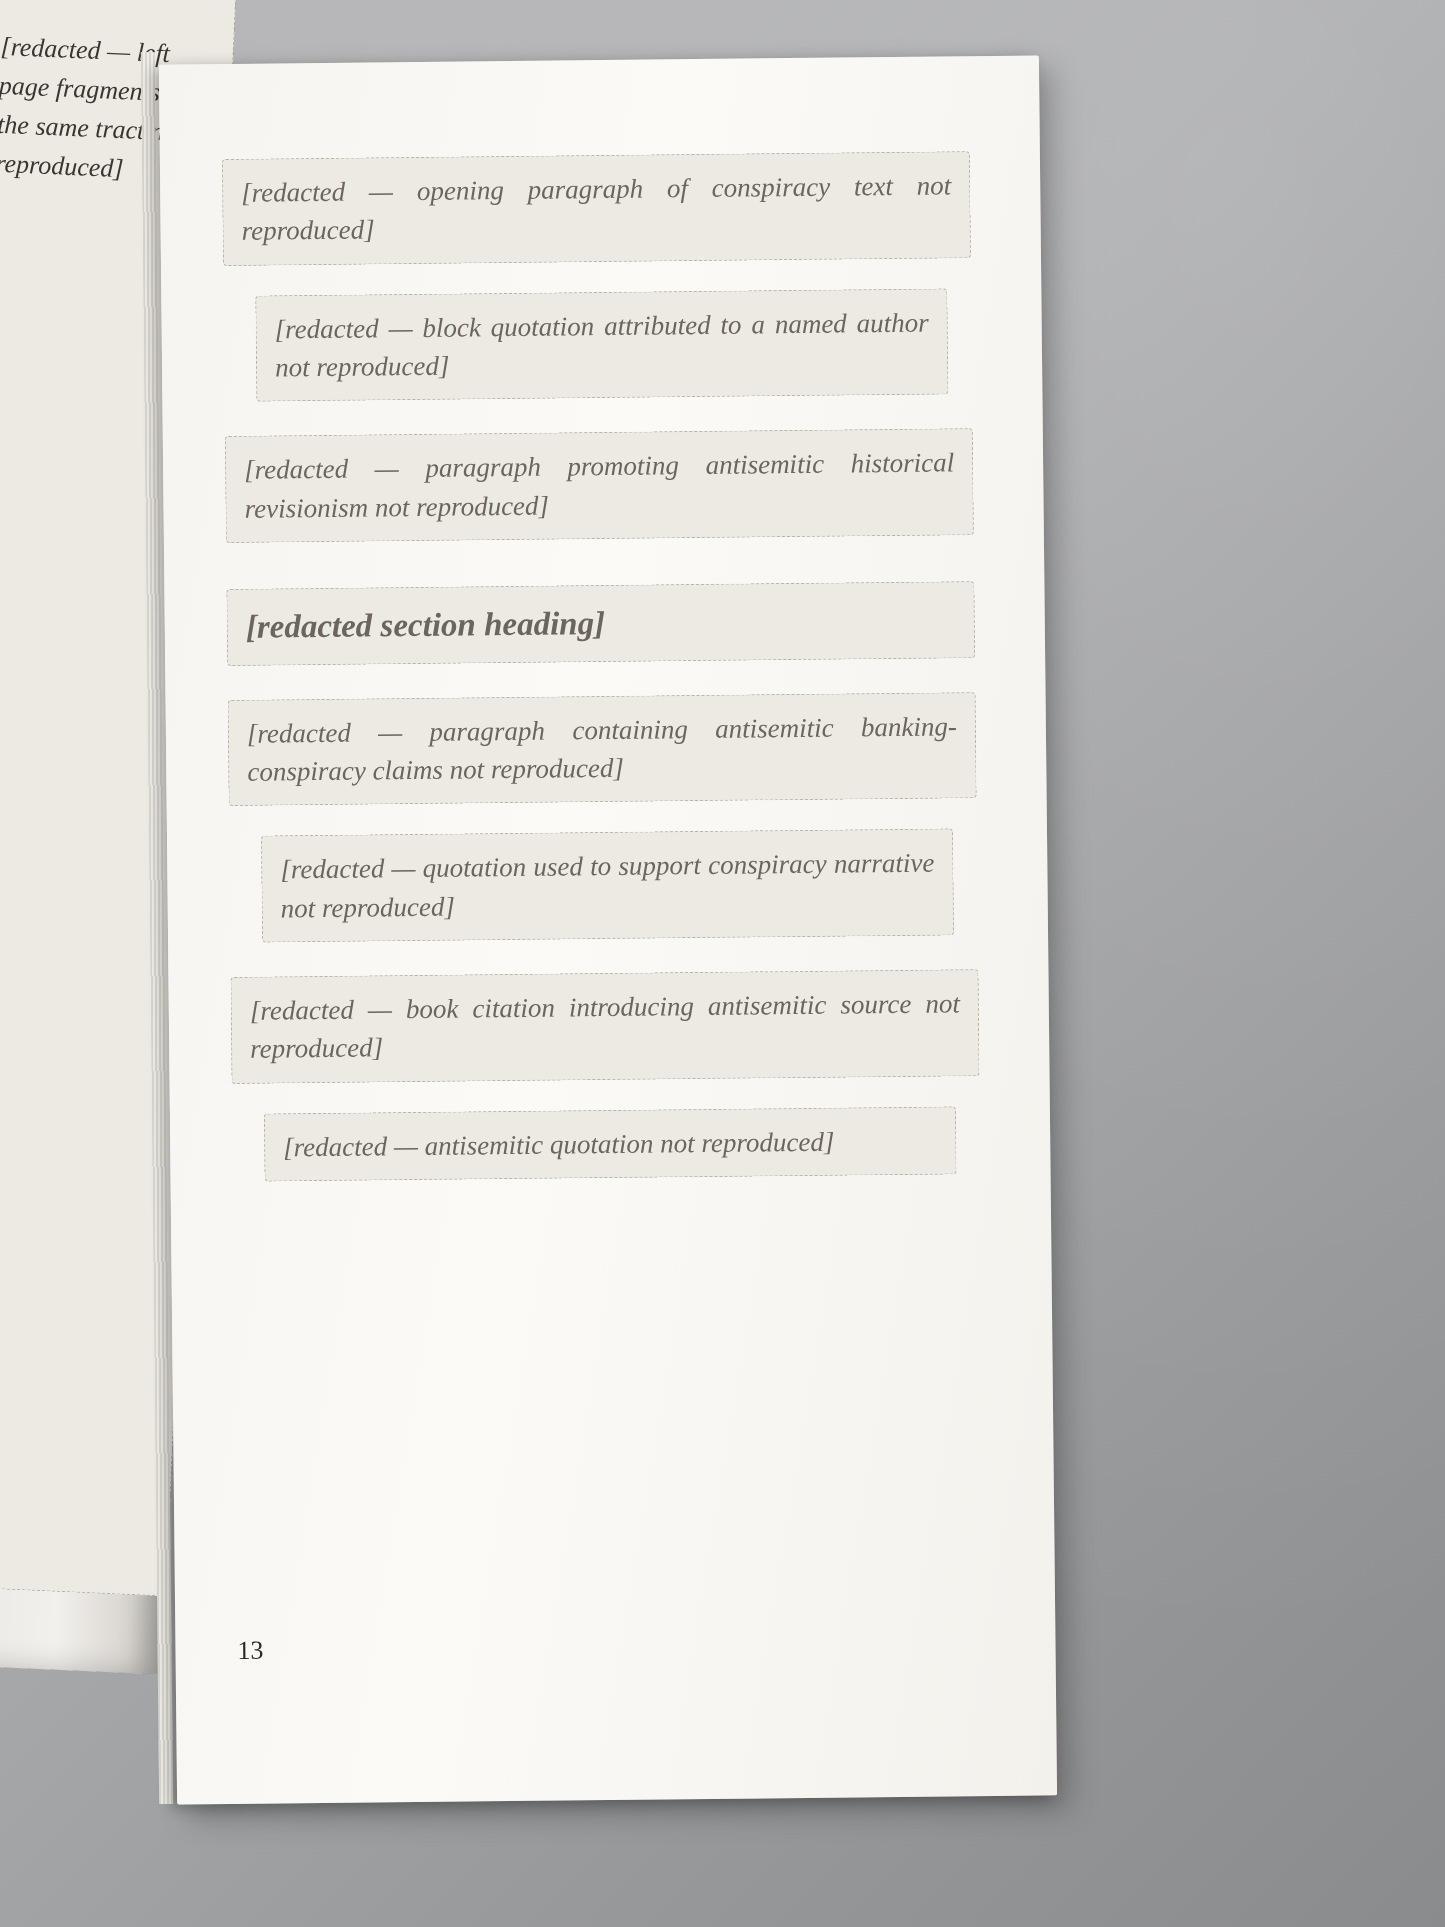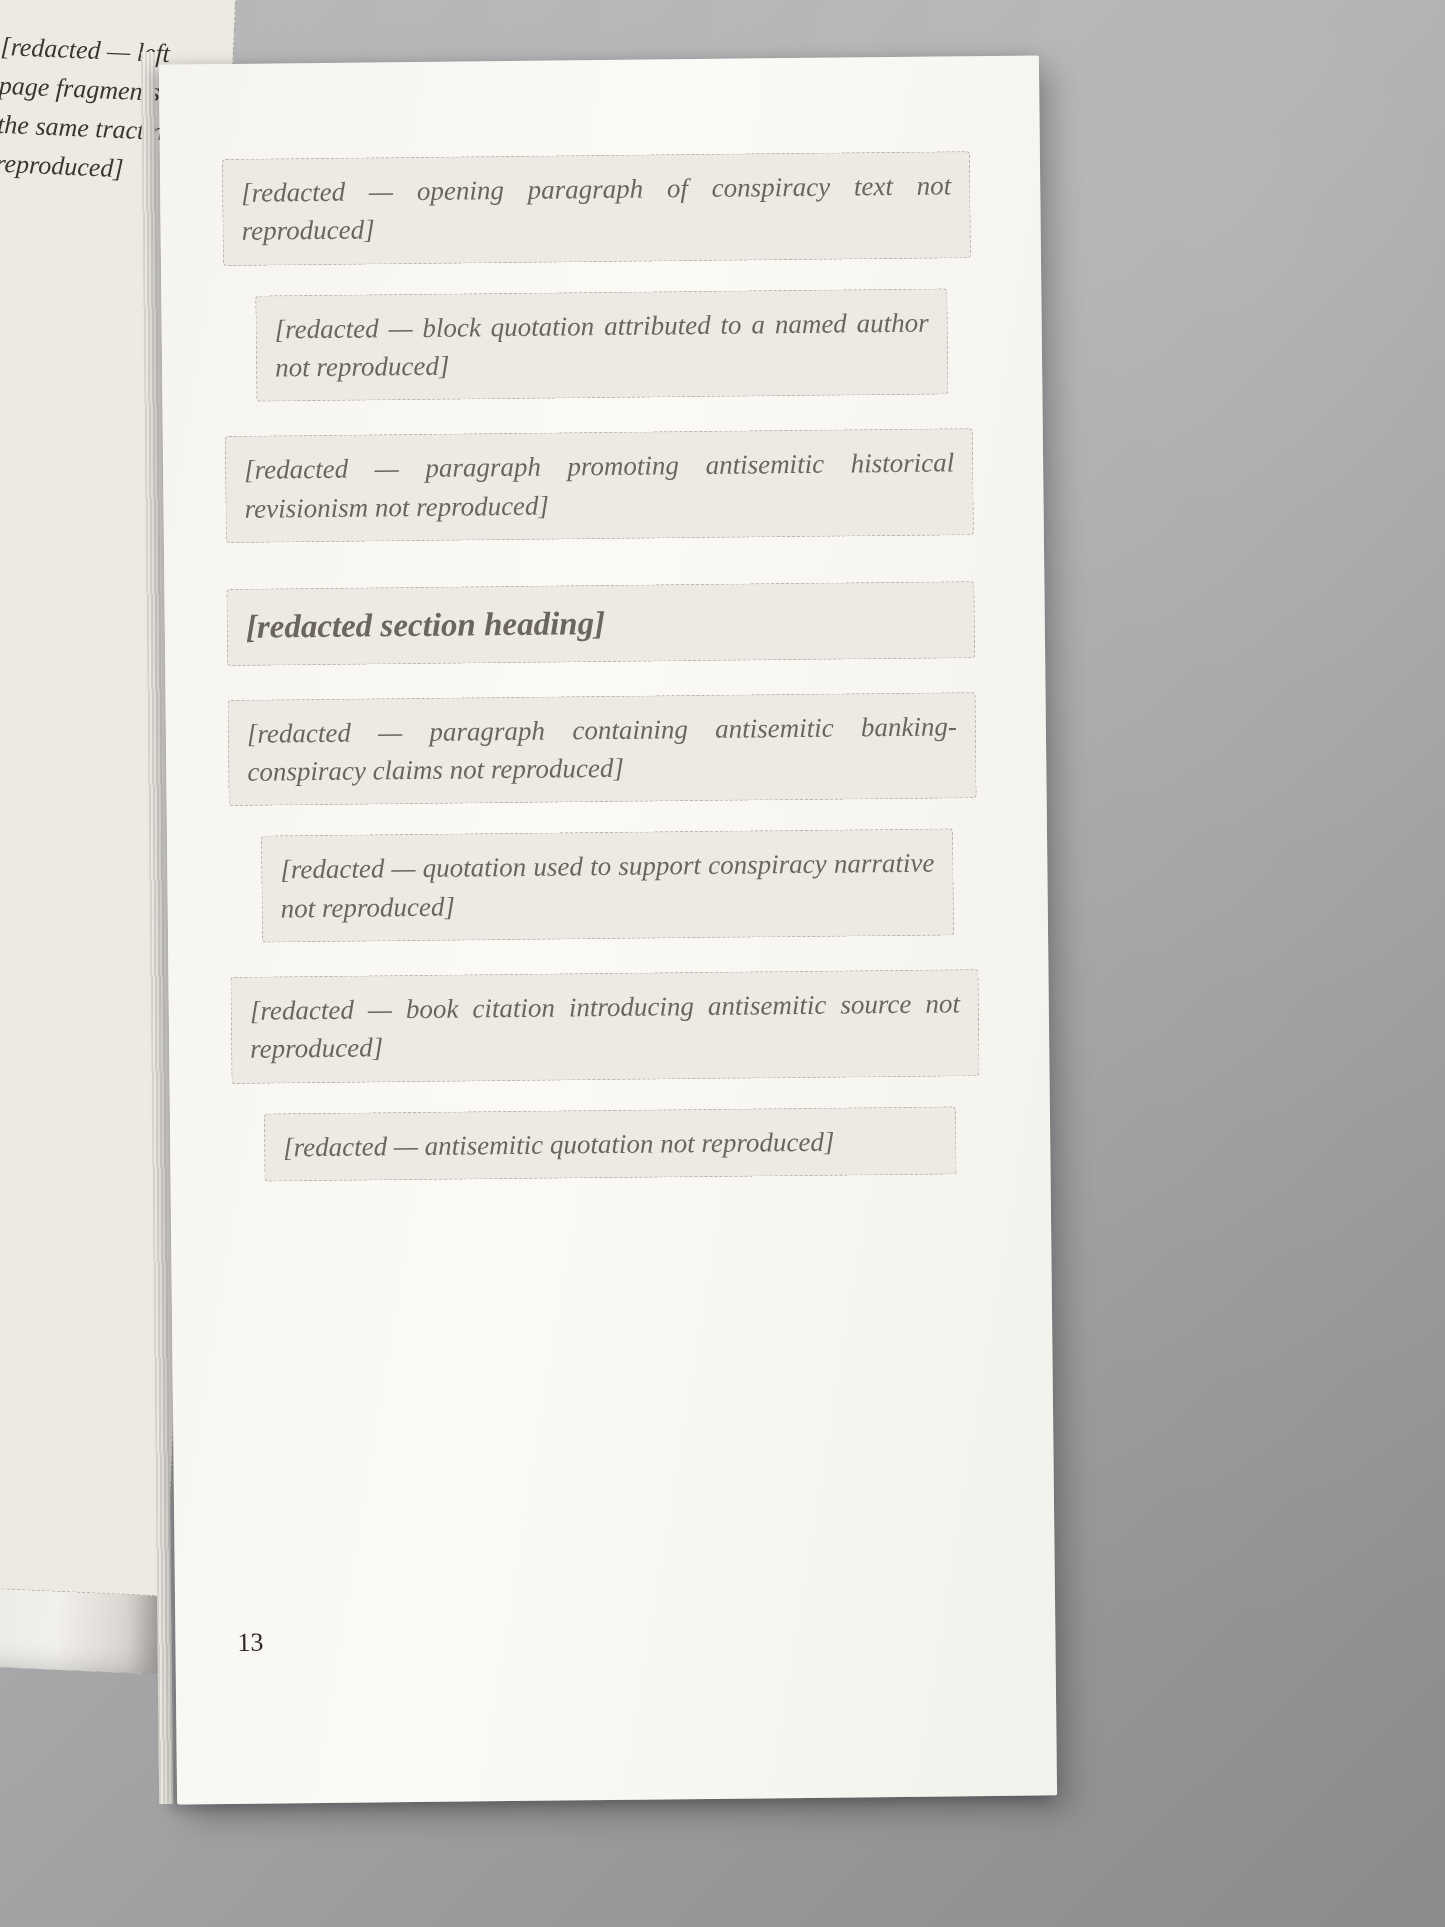--- a/index.html
+++ b/index.html
@@ -37,21 +37,21 @@
   .para{margin:0 0 30px 0;}
   .quote-block{margin:0 24px 34px 32px;}
   .redacted{
     color:#6b655d;font-style:italic;background:#edeae4;border:1px dashed #b9b2a6;
     border-radius:4px;padding:14px 18px;display:block;
   }
   .section-heading{
     font-weight:bold;font-size:33px;margin:46px 0 34px 0;text-align:left;
   }
   .page-number{
-    position:absolute;left:62px;bottom:146px;font-size:26px;color:#2b2722;margin-top:32px;
+    position:absolute;left:62px;bottom:138px;font-size:26px;color:#2b2722;margin-top:32px;
   }
   .page-edge-stack{
     position:absolute;left:150px;top:52px;width:14px;height:1752px;
     background:repeating-linear-gradient(90deg,#d9d6d0 0 2px,#efede8 2px 4px);
     transform:rotate(-0.6deg);
   }
 </style>
 </head>
 <body>
 

